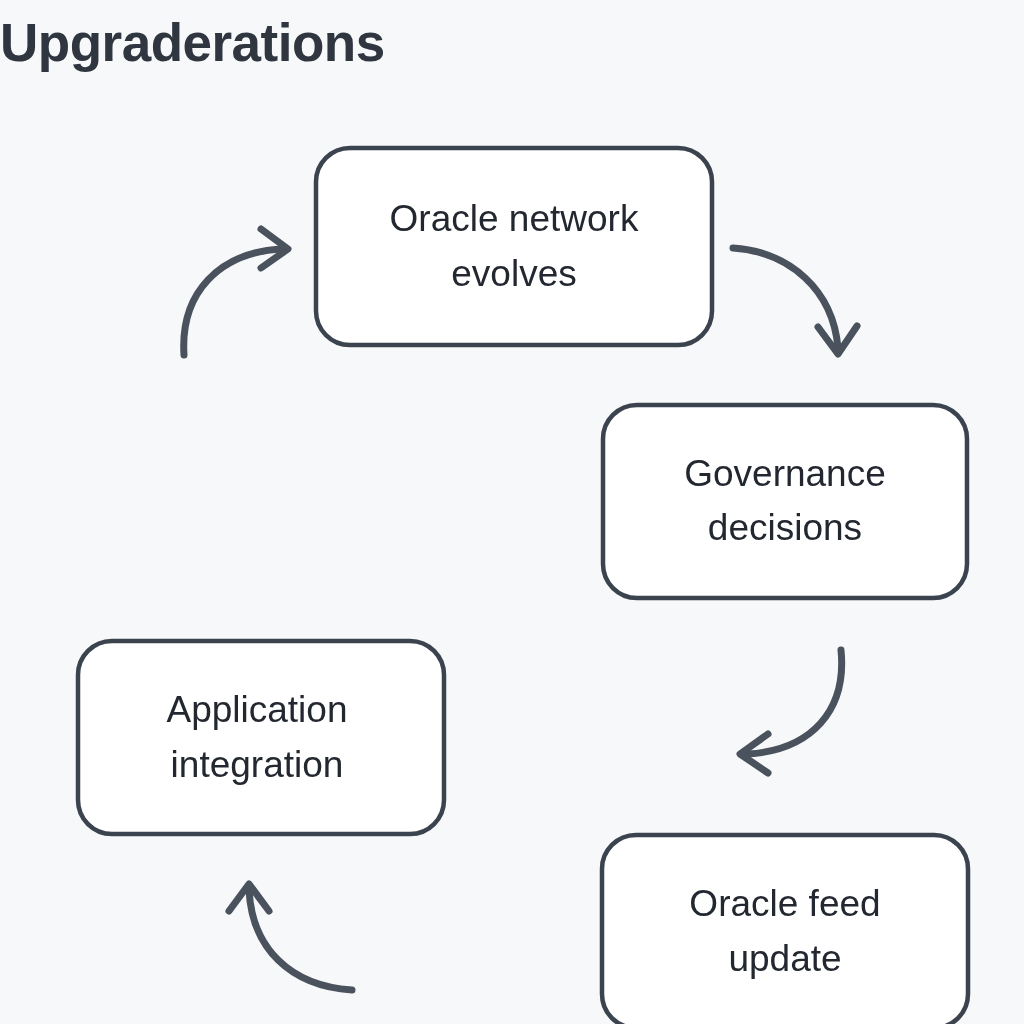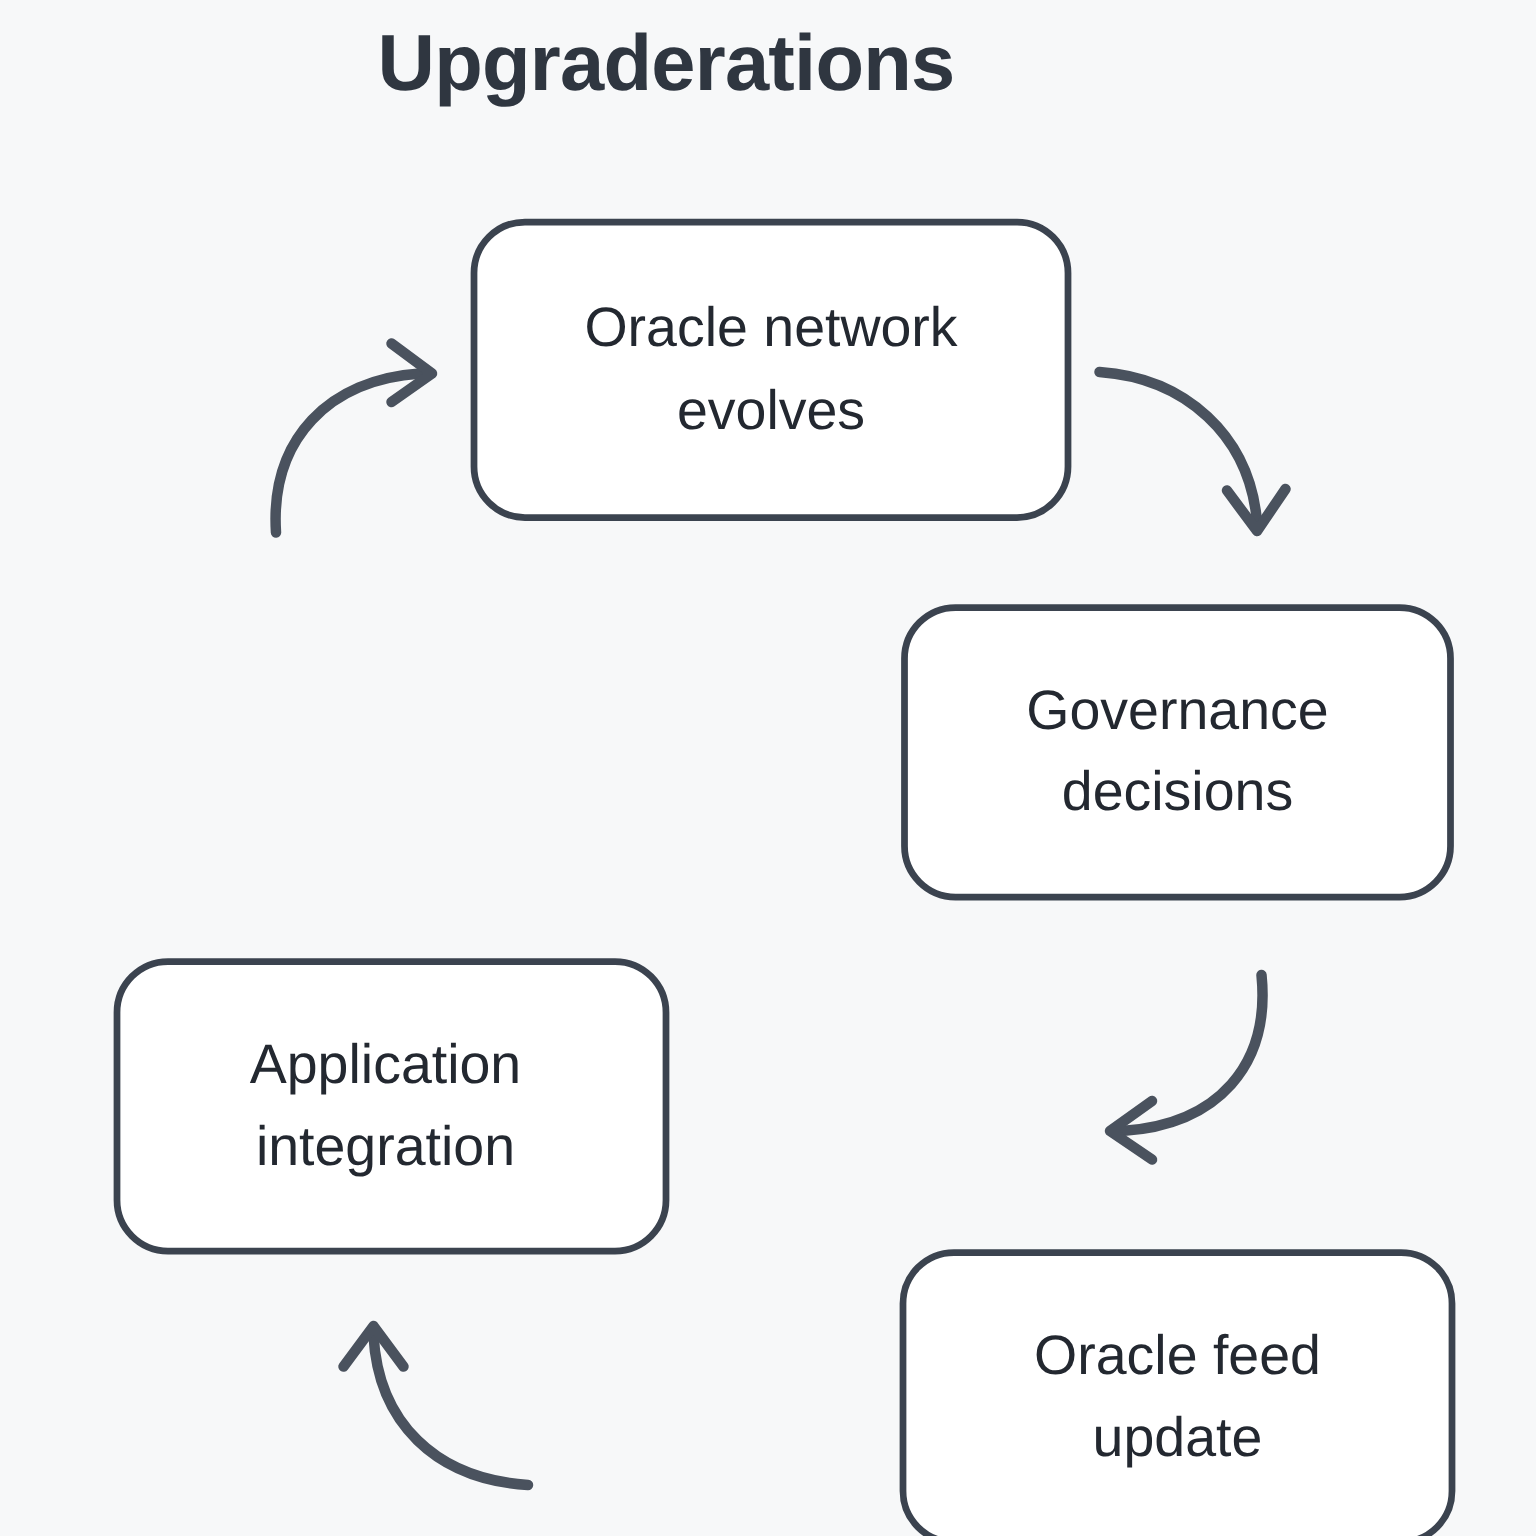--- a/index.html
+++ b/index.html
@@ -17,21 +17,21 @@
     position: relative;
     width: 1024px;
     height: 1024px;
     background: #f7f8f9;
   }
   #page-title {
     position: absolute;
     top: 8px;
     left: 0;
     width: 888px;
-    text-align: center;
+    text-align: left;
     font-size: 53px;
     font-weight: bold;
     letter-spacing: -0.5px;
     color: #2f3640;
     line-height: 70px;
     white-space: nowrap;
   }
   svg#flow-canvas {
     position: absolute;
     top: 0;

